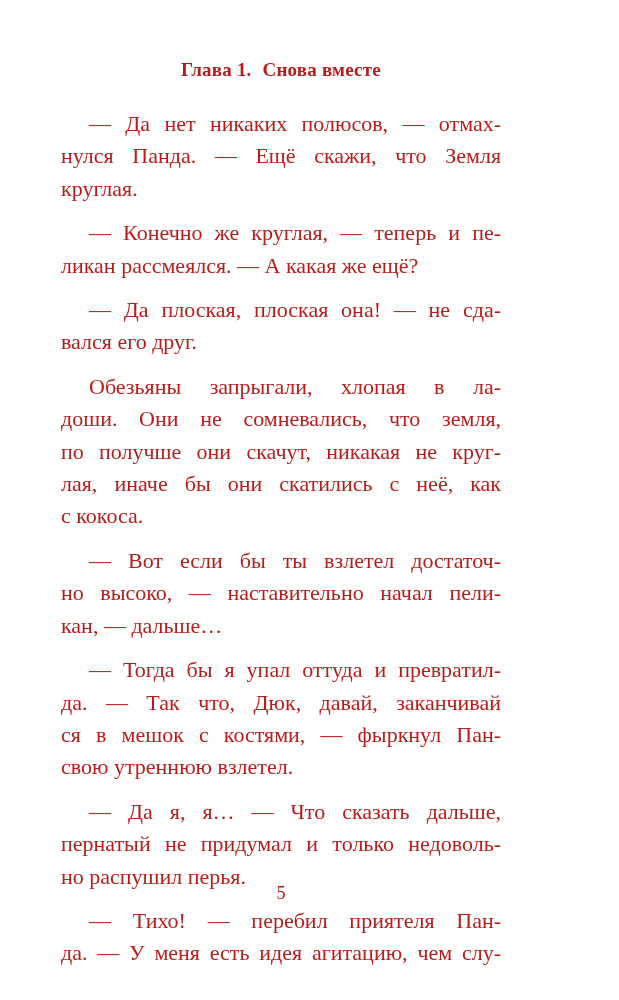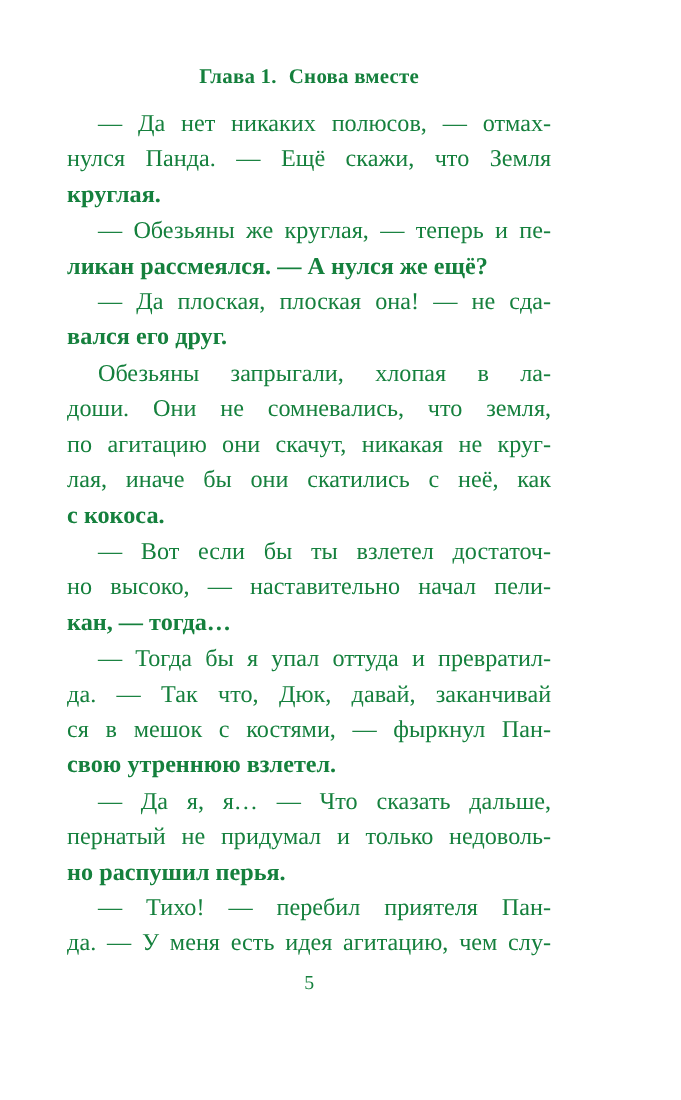--- a/index.html
+++ b/index.html
@@ -28,64 +28,64 @@
     left: 61px;
     top: 96px;
     width: 440px;
   }
   .line {
     font-size: 22px;
     line-height: 32.4px;
     text-align: justify;
     text-align-last: justify;
   }
-  .line.last { text-align-last: left; font-weight: bold; }
-  .line.first { padding-left: 28px; }
+  .line.last { text-align-last: left; }
+  .line.first { padding-left: 28px; margin-top: 12px; }
   .page-number {
     position: absolute;
     left: 61px;
     top: 883px;
     width: 440px;
     text-align: center;
     font-size: 18px;
   }
 </style>
 </head>
 <body>
 
-<div class="page" style="background: rgb(255, 255, 255); color: #15803d;">
+<div class="page" style="background: rgb(255, 255, 255); color: #b91c1c;">
   <div class="chapter-header">
     <span class="chapter-label">Глава 1.</span><span class="chapter-title">Снова вместе</span>
   </div>
 
   <div class="body-text">
       <div class="para">
         <div class="line first">— Да нет никаких полюсов, — отмах-</div>
         <div class="line">нулся Панда. — Ещё скажи, что Земля</div>
         <div class="line last">круглая.</div>
       </div>
       <div class="para">
-        <div class="line first">— Обезьяны же круглая, — теперь и пе-</div>
-        <div class="line last">ликан рассмеялся. — А нулся же ещё?</div>
+        <div class="line first">— Конечно же круглая, — теперь и пе-</div>
+        <div class="line last">ликан рассмеялся. — А какая же ещё?</div>
       </div>
       <div class="para">
         <div class="line first">— Да плоская, плоская она! — не сда-</div>
         <div class="line last">вался его друг.</div>
       </div>
       <div class="para">
         <div class="line first">Обезьяны запрыгали, хлопая в ла-</div>
         <div class="line">доши. Они не сомневались, что земля,</div>
-        <div class="line">по агитацию они скачут, никакая не круг-</div>
+        <div class="line">по получше они скачут, никакая не круг-</div>
         <div class="line">лая, иначе бы они скатились с неё, как</div>
         <div class="line last">с кокоса.</div>
       </div>
       <div class="para">
         <div class="line first">— Вот если бы ты взлетел достаточ-</div>
         <div class="line">но высоко, — наставительно начал пели-</div>
-        <div class="line last">кан, — тогда…</div>
+        <div class="line last">кан, — дальше…</div>
       </div>
       <div class="para">
         <div class="line first">— Тогда бы я упал оттуда и превратил-</div>
         <div class="line">да. — Так что, Дюк, давай, заканчивай</div>
         <div class="line">ся в мешок с костями, — фыркнул Пан-</div>
         <div class="line last">свою утреннюю взлетел.</div>
       </div>
       <div class="para">
         <div class="line first">— Да я, я… — Что сказать дальше,</div>
         <div class="line">пернатый не придумал и только недоволь-</div>

